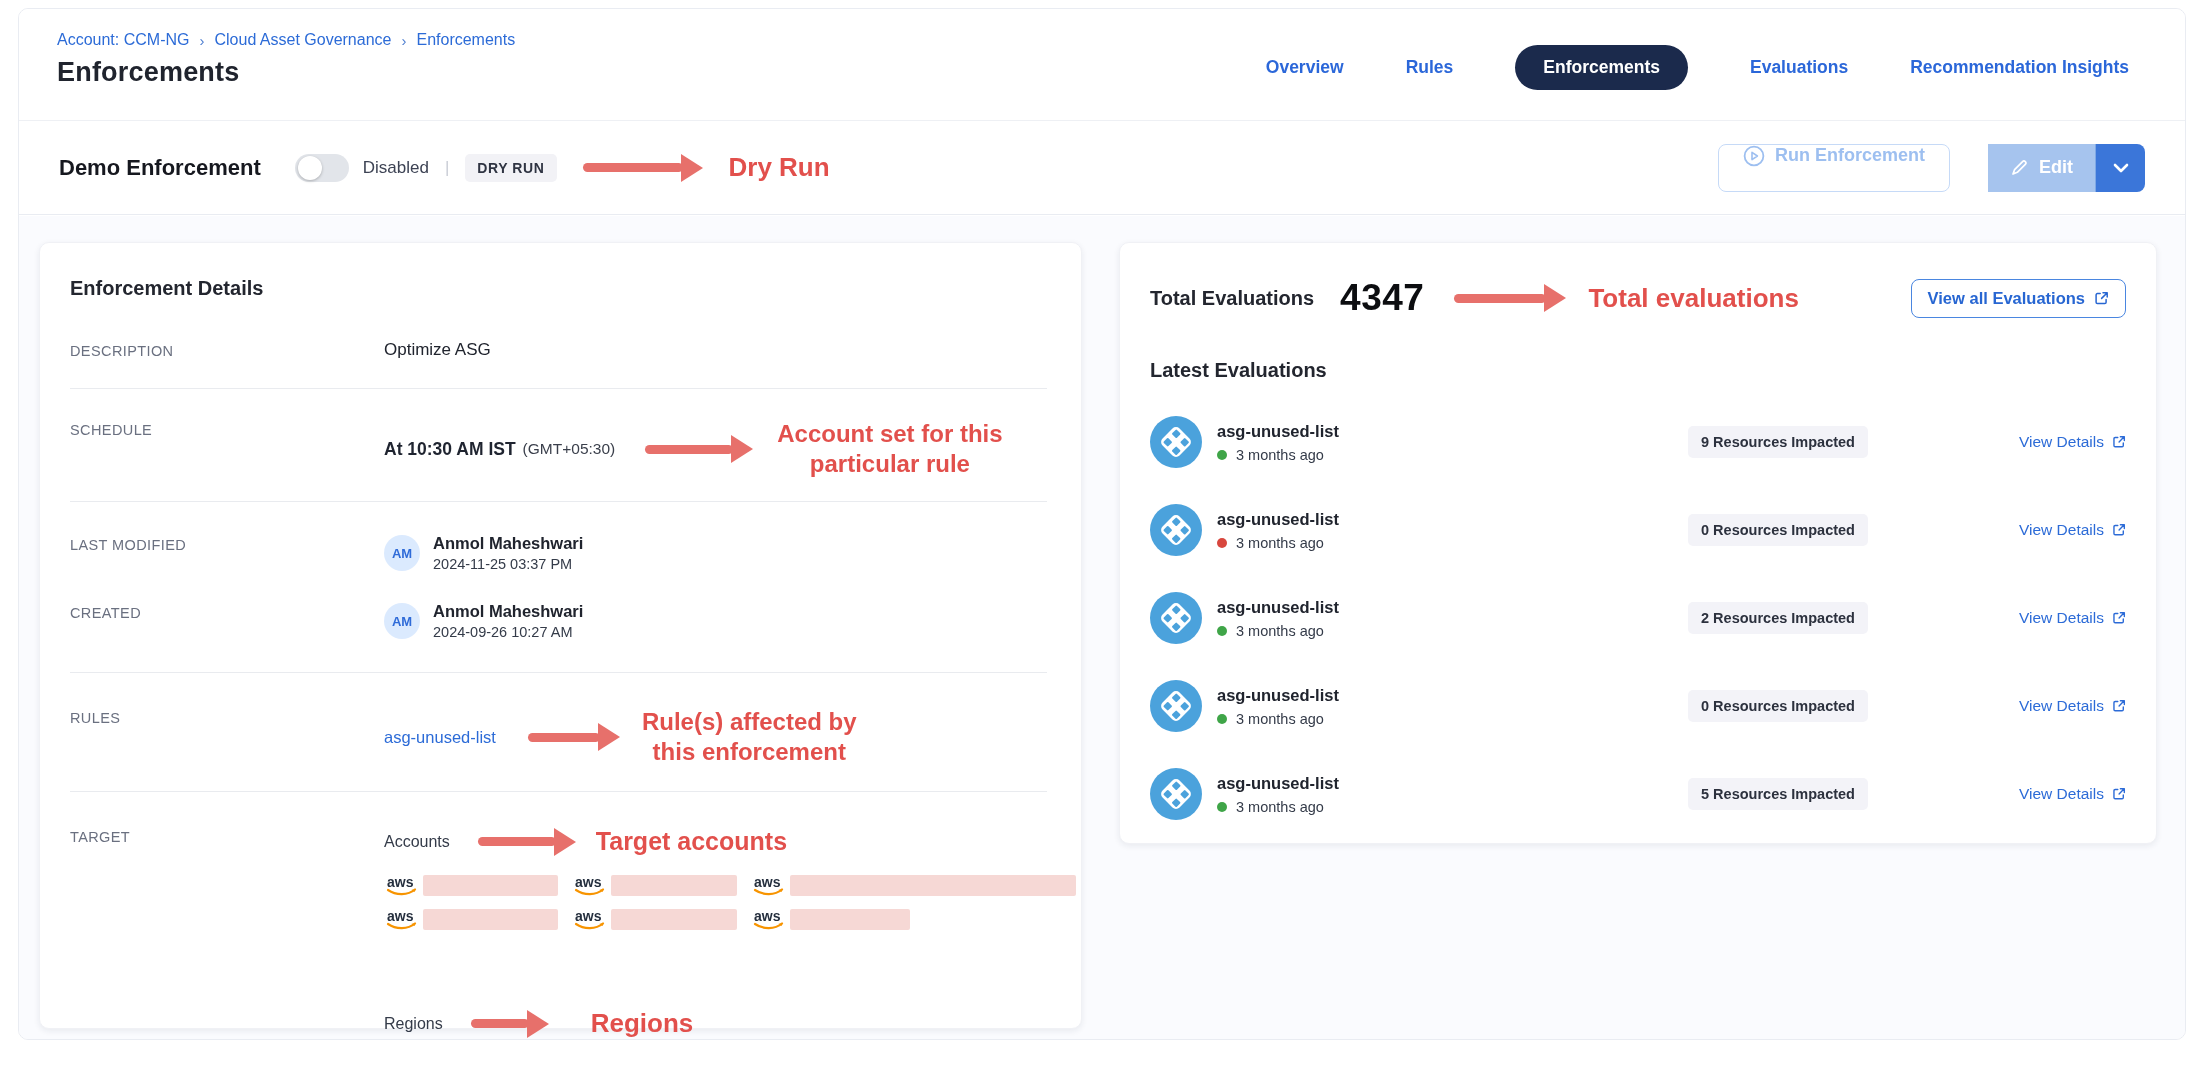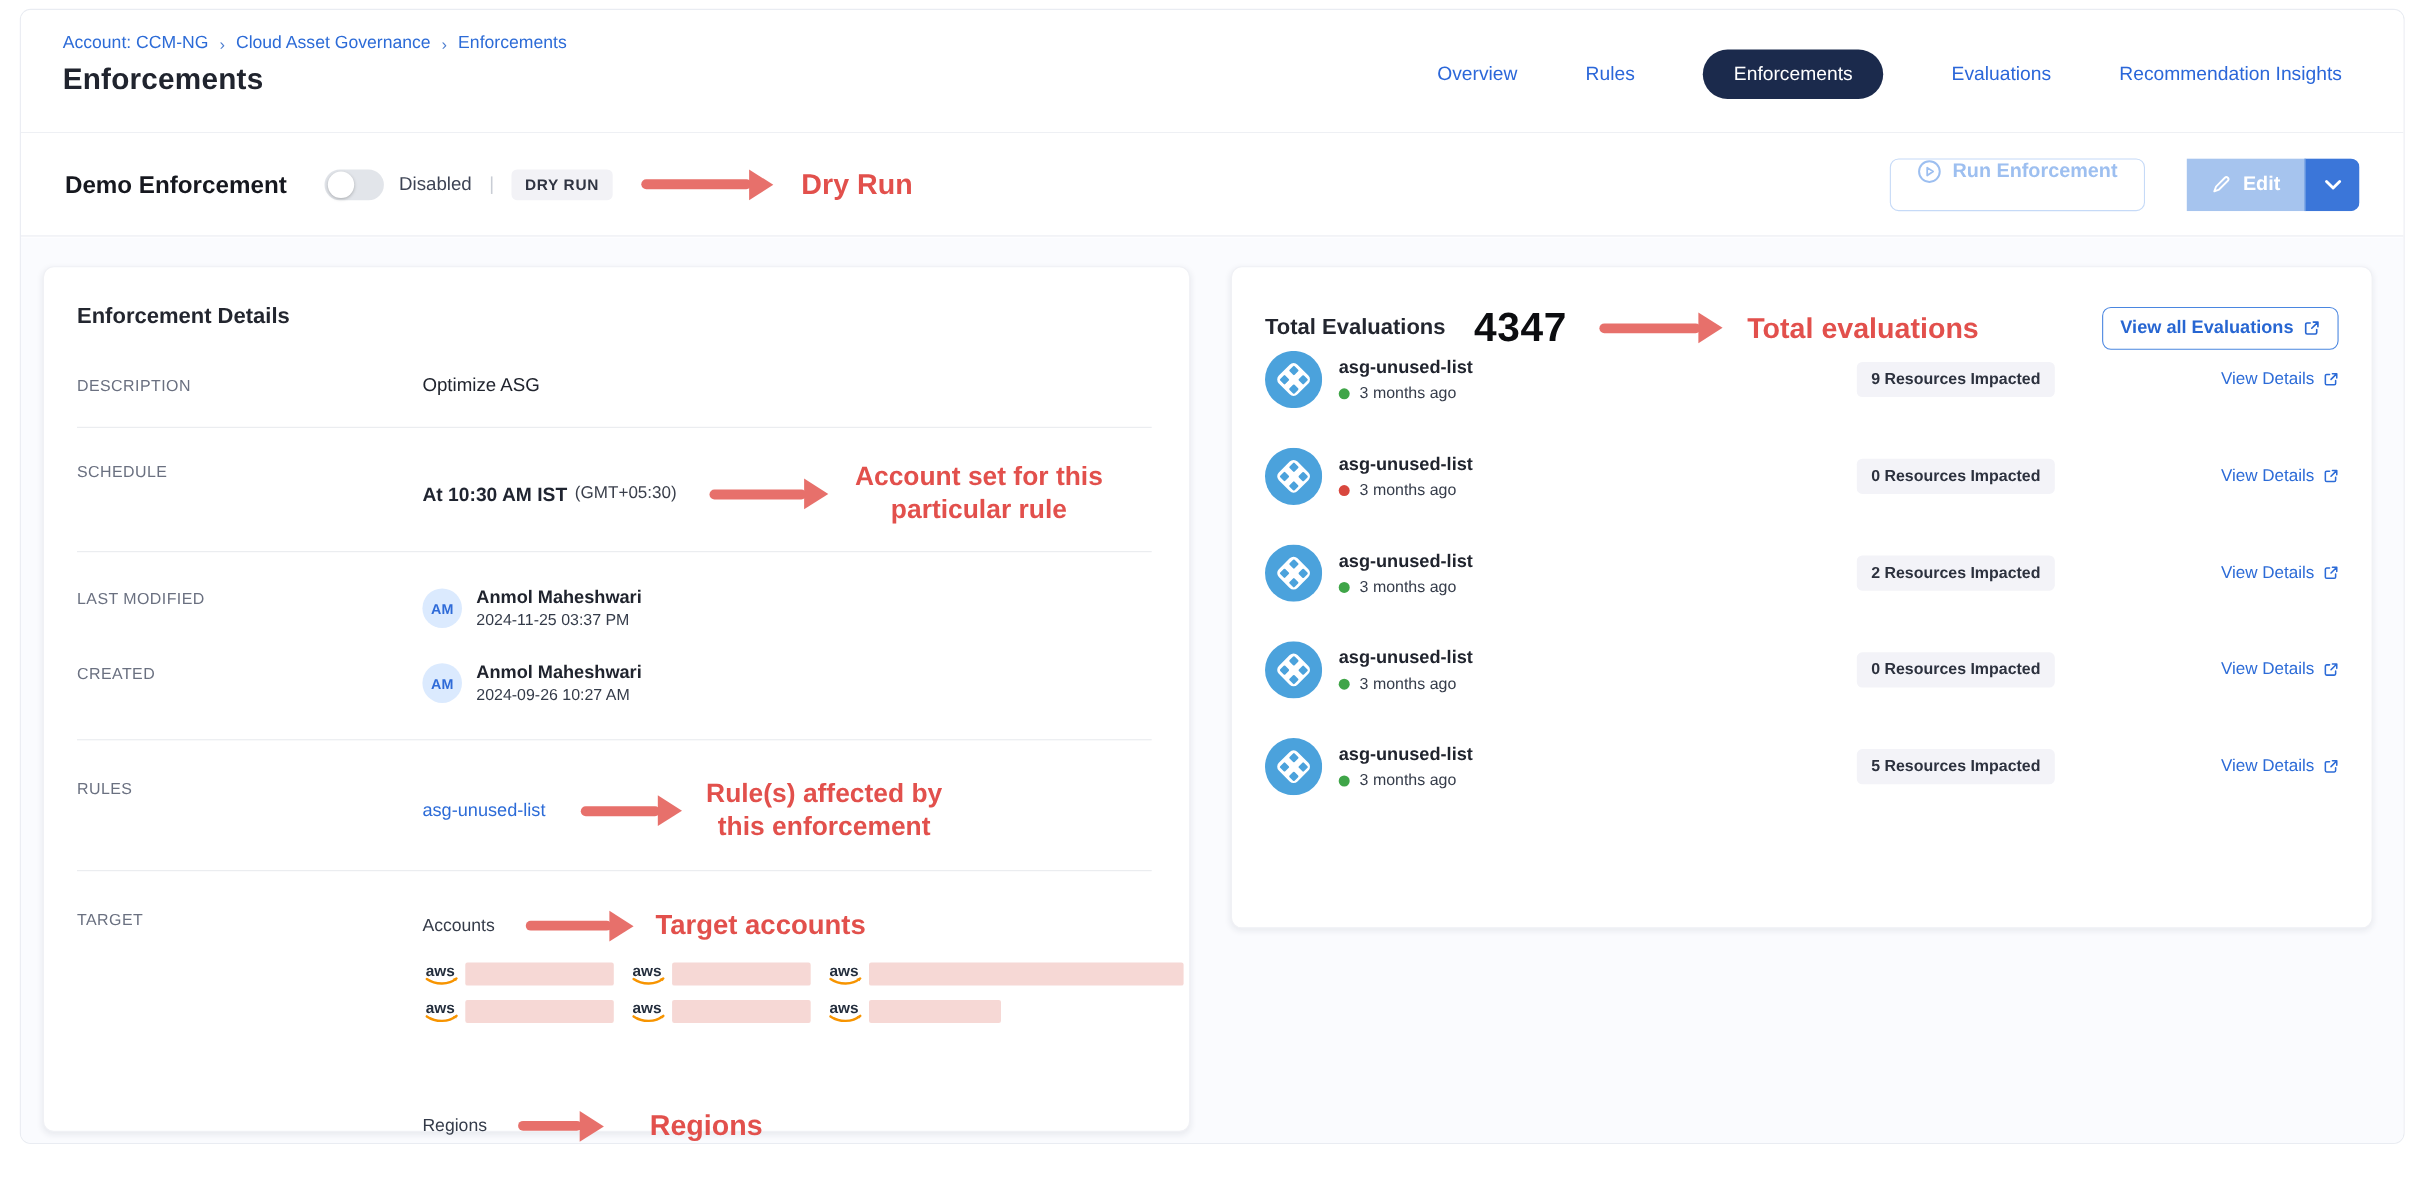--- a/index.html
+++ b/index.html
@@ -9,21 +9,21 @@
            border:1px solid #e9ecf2; border-radius:10px; overflow:hidden; }
 
   
   .header-top { position:relative; height:112px; border-bottom:1px solid #eef0f4; background:#fff; }
   .breadcrumb { position:absolute; left:38px; top:22px; font-size:16px; display:flex; gap:10px; align-items:center; }
   .breadcrumb .crumb { color:#2c6bd7; cursor:pointer; }
   .breadcrumb .sep { color:#4d7ed0; font-size:15px; }
   .page-title { position:absolute; left:38px; top:48px; font-size:27px; font-weight:700; color:#20242e; letter-spacing:.2px; }
 
   .tabs { position:absolute; right:56px; top:36px; display:flex; align-items:center; gap:62px; }
-  .tab { color:#2b67d9; font-size:17.5px; font-weight:400; cursor:pointer; white-space:nowrap; }
+  .tab { color:#2b67d9; font-size:17.5px; font-weight:700; cursor:pointer; white-space:nowrap; }
   .tab.active { background:#1b2a4c; color:#fff; padding:12px 28px; border-radius:26px; }
 
   .header-actions { position:relative; height:94px; border-bottom:1px solid #e9ecf2; background:#fff;
                     display:flex; align-items:center; padding:0 40px; }
   .enforcement-name { font-size:22px; font-weight:700; color:#16181f; margin-right:34px; }
   .toggle { width:54px; height:28px; border-radius:14px; background:#e2e5ea; position:relative; cursor:pointer; flex:none; }
   .toggle .knob { position:absolute; left:3px; top:2px; width:24px; height:24px; border-radius:50%; background:#fff;
                   box-shadow:0 1px 3px rgba(0,0,0,.25); }
   .toggle-label { font-size:17px; color:#3d4354; margin:0 16px 0 14px; }
   .vdivider { color:#c9cdd5; font-size:17px; margin-right:16px; }
@@ -346,20 +346,21 @@
           <span>View all Evaluations</span>
           <span>
             <svg width="15" height="15" viewBox="0 0 15 15">
               <path d="M6.2 2.6 H3.4 a1.3 1.3 0 0 0 -1.3 1.3 v7.4 a1.3 1.3 0 0 0 1.3 1.3 h7.4 a1.3 1.3 0 0 0 1.3 -1.3 V8.5" fill="none" stroke="#2766d2" stroke-width="1.5" stroke-linecap="round"></path>
               <path d="M9 1.8 h4.2 v4.2 M13 2 L7.6 7.4" fill="none" stroke="#2766d2" stroke-width="1.5" stroke-linecap="round" stroke-linejoin="round"></path>
             </svg>
           </span>
         </button>
       </div>
 
+      <div class="latest-heading">Latest Evaluations</div>
 
       <div class="eval-row">
         <div class="eval-id">
           <span>
             <svg width="52" height="52" viewBox="0 0 52 52">
               <circle cx="26" cy="26" r="26" fill="#4ba2dc"></circle>
               <rect x="14" y="14" width="24" height="24" rx="5" fill="#ffffff" transform="rotate(45 26 26)"></rect>
               <rect x="23" y="14.5" width="6.5" height="6.5" rx="1" fill="#4ba2dc" transform="rotate(45 26.2 17.8)"></rect>
               <rect x="14.5" y="23" width="6.5" height="6.5" rx="1" fill="#4ba2dc" transform="rotate(45 17.8 26.2)"></rect>
               <rect x="31.5" y="23" width="6.5" height="6.5" rx="1" fill="#4ba2dc" transform="rotate(45 34.7 26.2)"></rect>

